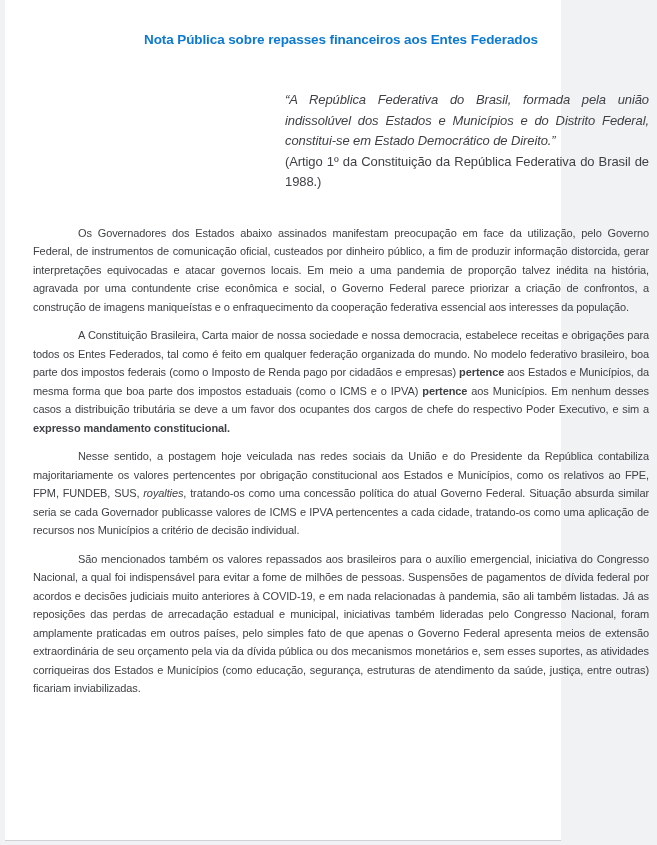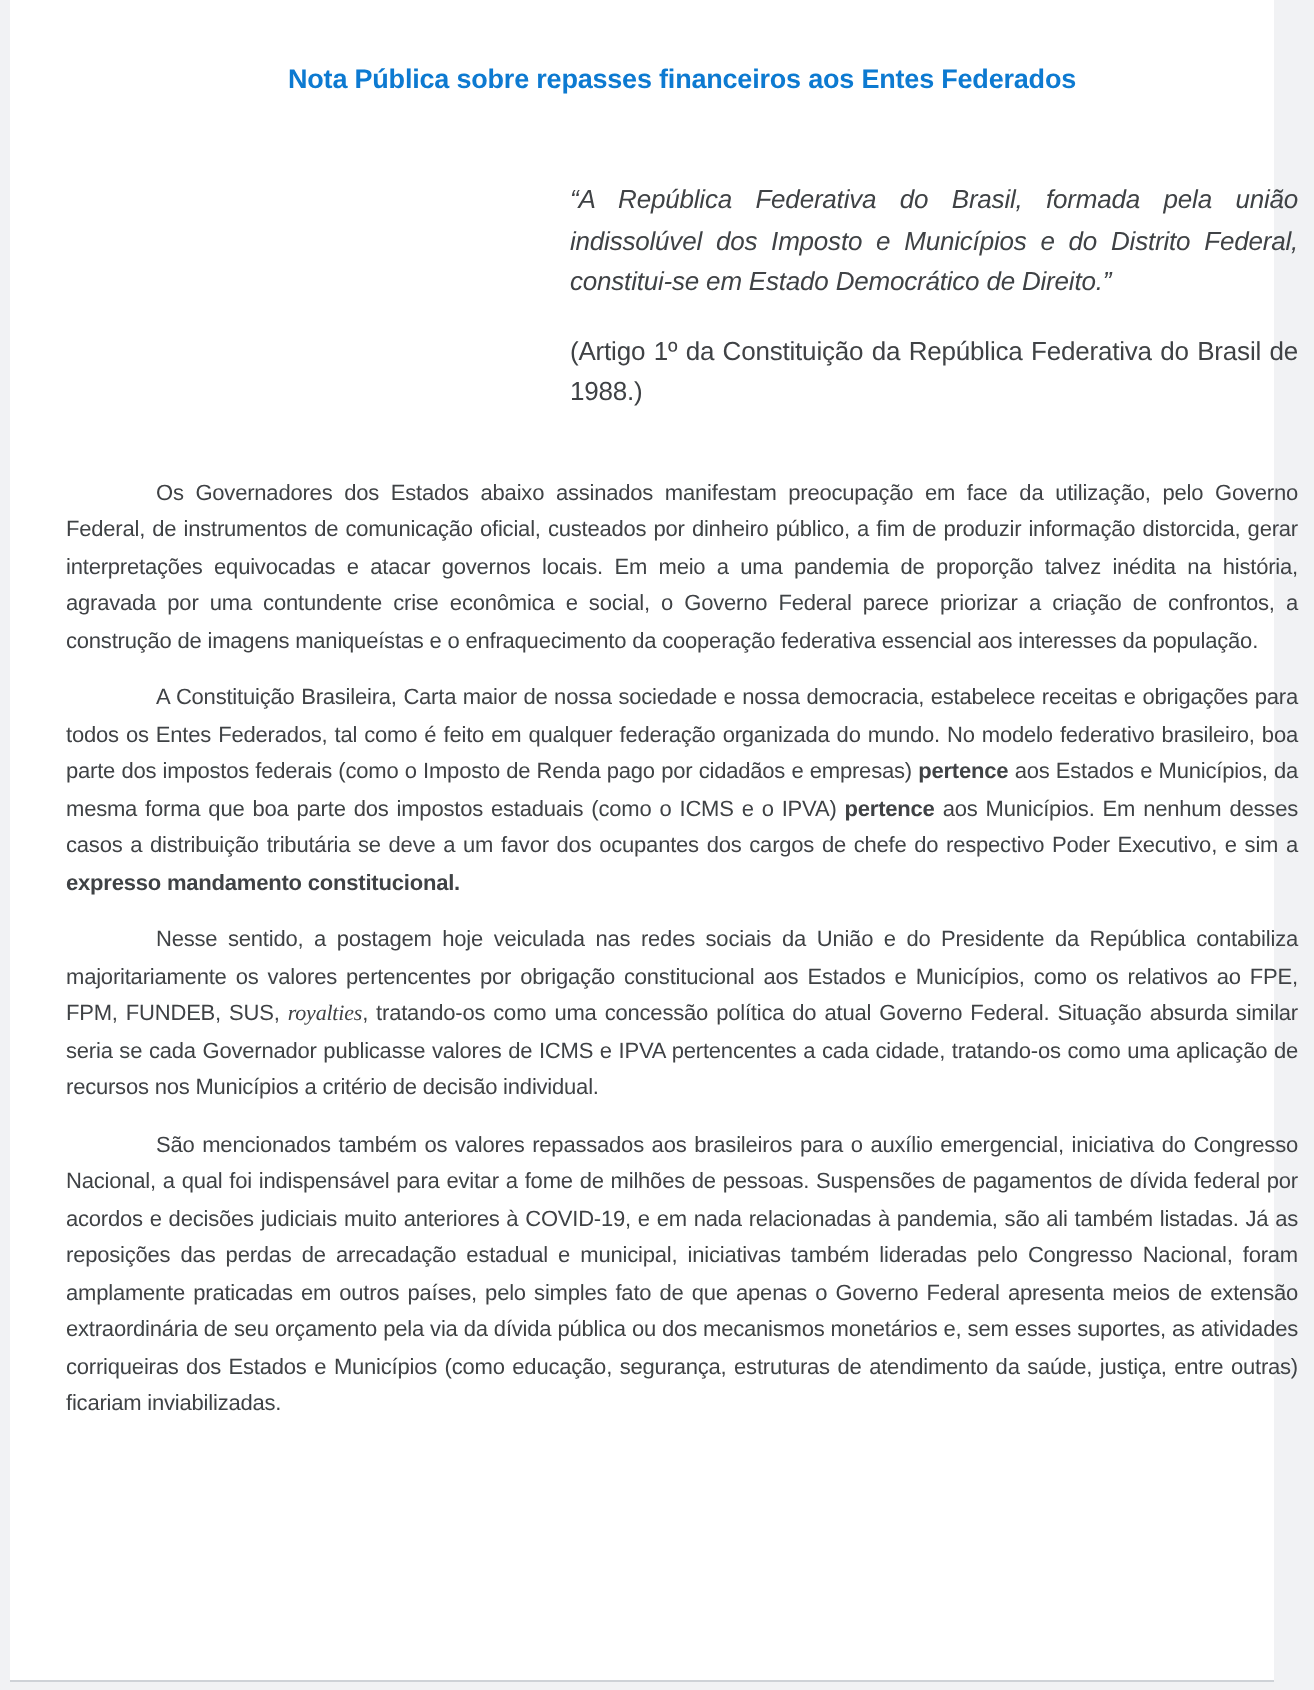--- a/index.html
+++ b/index.html
@@ -17,21 +17,21 @@
   }
   .gutter-left {
     position: absolute;
     left: 0; top: 0;
     width: 5px; height: 845px;
     background: #f1f2f4;
   }
   .doc-page {
     position: absolute;
     left: 5px; top: 0;
-    width: 632px;
+    width: 556px;
     height: 841px;
     background: #ffffff;
     border-bottom: 1px solid #ced2d7;
     box-sizing: border-box;
   }
   .doc-content {
     position: absolute;
     left: 28px;          
     top: 0;
     width: 616px;
@@ -52,47 +52,47 @@
     width: 364px;
     font-size: 13px;
     line-height: 20.5px;
     letter-spacing: -0.1px;
     text-align: justify;
   }
   .epigraph-quote {
     font-style: italic;
   }
   .epigraph-citation {
-    margin-top: 14px;
+    margin-top: 0;
   }
   .body-paragraphs {
     margin-top: 31px;
   }
   .body-paragraphs p {
     margin: 0 0 10px 0;
     font-size: 11px;
     line-height: 18.5px;
     letter-spacing: -0.1px;
     text-align: justify;
     text-indent: 45px;
   }
   .r-b { font-weight: 700; }
   .r-u { }
-  .r-i { font-style: italic; font-family: Liberation Serif, serif; }
+  .r-i { font-style: italic; }
 </style>
 </head>
 <body>
 
 <div class="viewport">
   <div class="gutter-left"></div>
   <div class="doc-page">
     <div class="doc-content">
       <div class="doc-title">Nota Pública sobre repasses financeiros aos Entes Federados</div>
       <div class="epigraph">
-        <div class="epigraph-quote">“A República Federativa do Brasil, formada pela união indissolúvel dos Imposto e Municípios e do Distrito Federal, constitui-se em Estado Democrático de Direito.”</div>
+        <div class="epigraph-quote">“A República Federativa do Brasil, formada pela união indissolúvel dos Estados e Municípios e do Distrito Federal, constitui-se em Estado Democrático de Direito.”</div>
         <div class="epigraph-citation">(Artigo 1º da Constituição da República Federativa do Brasil de 1988.)</div>
       </div>
       <div class="body-paragraphs">
           <p><span>Os Governadores dos Estados abaixo assinados manifestam preocupação em face da utilização, pelo Governo Federal, de instrumentos de comunicação oficial, custeados por dinheiro público, a fim de produzir informação distorcida, gerar interpretações equivocadas e atacar governos locais. Em meio a uma pandemia de proporção talvez inédita na história, agravada por uma contundente crise econômica e social, o Governo Federal parece priorizar a criação de confrontos, a construção de imagens maniqueístas e o enfraquecimento da cooperação federativa essencial aos interesses da população.</span></p>
           <p><span>A Constituição Brasileira, Carta maior de nossa sociedade e nossa democracia, estabelece receitas e obrigações para todos os Entes Federados, tal como é feito em qualquer federação organizada do mundo. No modelo federativo brasileiro, boa parte dos impostos federais (como o Imposto de Renda pago por cidadãos e empresas) </span><span class="r-b r-u">pertence</span><span> aos Estados e Municípios, da mesma forma que boa parte dos impostos estaduais (como o ICMS e o IPVA) </span><span class="r-b r-u">pertence</span><span> aos Municípios. Em nenhum desses casos a distribuição tributária se deve a um favor dos ocupantes dos cargos de chefe do respectivo Poder Executivo, e sim a </span><span class="r-b">expresso mandamento constitucional.</span></p>
           <p><span>Nesse sentido, a postagem hoje veiculada nas redes sociais da União e do Presidente da República contabiliza majoritariamente os valores pertencentes por obrigação constitucional aos Estados e Municípios, como os relativos ao FPE, FPM, FUNDEB, SUS, </span><span class="r-i">royalties</span><span>, tratando-os como uma concessão política do atual Governo Federal. Situação absurda similar seria se cada Governador publicasse valores de ICMS e IPVA pertencentes a cada cidade, tratando-os como uma aplicação de recursos nos Municípios a critério de decisão individual.</span></p>
           <p><span>São mencionados também os valores repassados aos brasileiros para o auxílio emergencial, iniciativa do Congresso Nacional, a qual foi indispensável para evitar a fome de milhões de pessoas. Suspensões de pagamentos de dívida federal por acordos e decisões judiciais muito anteriores à COVID-19, e em nada relacionadas à pandemia, são ali também listadas. Já as reposições das perdas de arrecadação estadual e municipal, iniciativas também lideradas pelo Congresso Nacional, foram amplamente praticadas em outros países, pelo simples fato de que apenas o Governo Federal apresenta meios de extensão extraordinária de seu orçamento pela via da dívida pública ou dos mecanismos monetários e, sem esses suportes, as atividades corriqueiras dos Estados e Municípios (como educação, segurança, estruturas de atendimento da saúde, justiça, entre outras) ficariam inviabilizadas.</span></p>
         </div>
     </div>
   </div>

